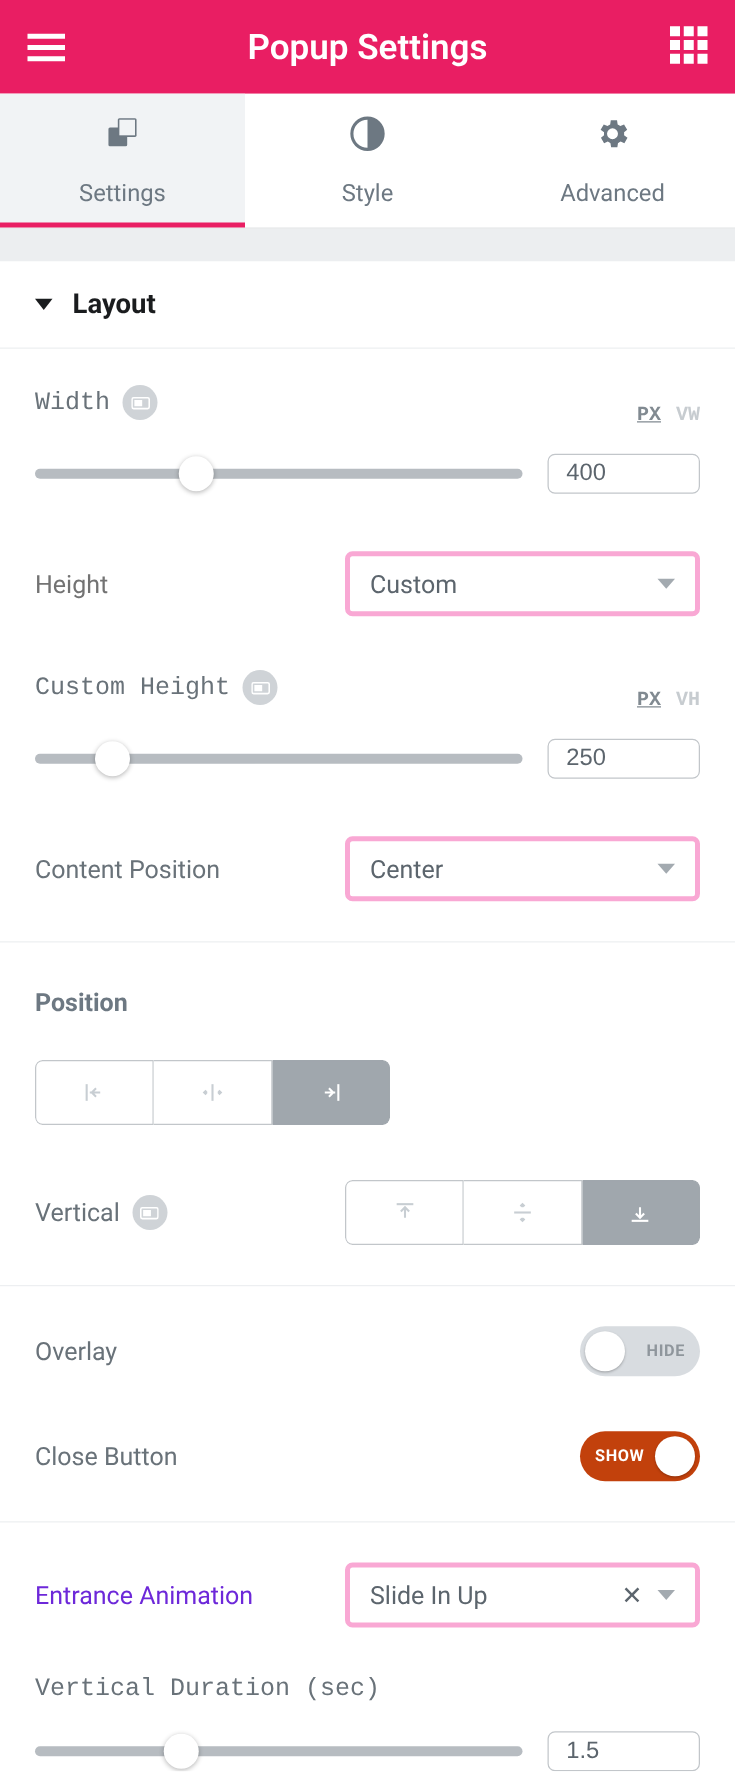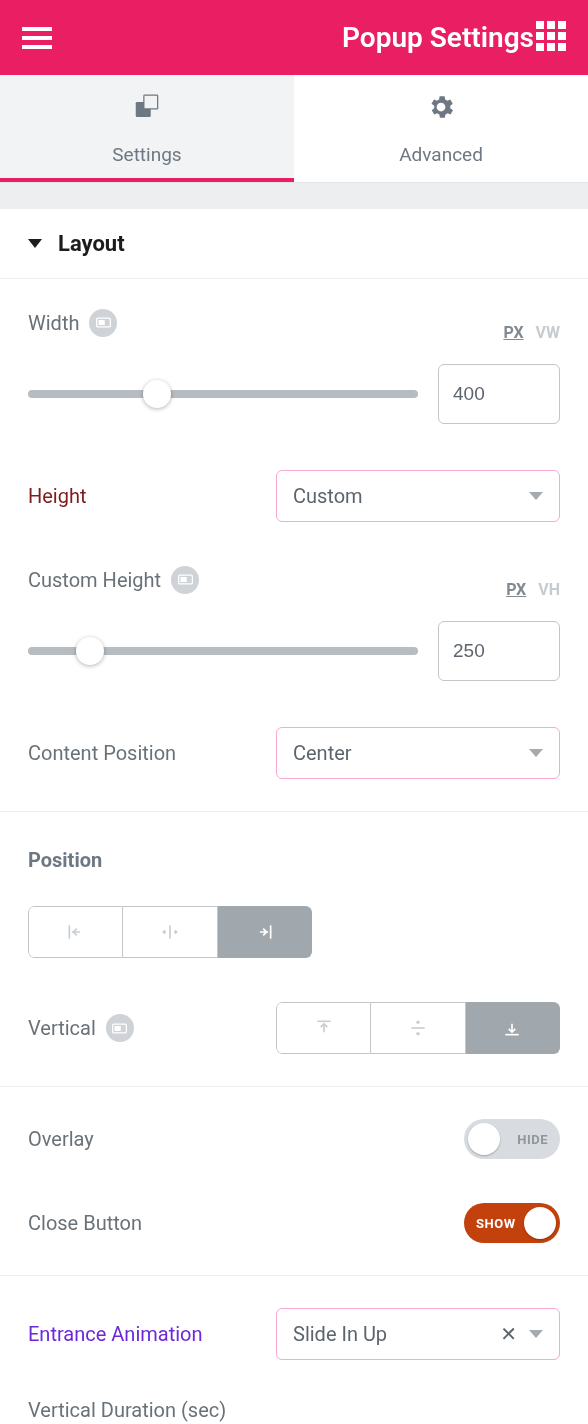--- a/index.html
+++ b/index.html
@@ -16,21 +16,21 @@
     display: flex;
     align-items: center;
     justify-content: space-between;
     padding: 0 20px;
   }
   .header-title {
     color: #fff;
     font-size: 28px;
     font-weight: 600;
     flex: 1;
-    text-align: right;
+    text-align: center;
   }
   .hamburger, .grid-icon {
     width: 34px;
     height: 34px;
     cursor: pointer;
     display: flex;
     align-items: center;
     justify-content: center;
   }
   .hamburger span {
@@ -111,20 +111,21 @@
     border-top: 9px solid #1a1c1e;
   }
 
   .panel { padding: 0 28px; }
 
   .row {
     display: flex;
     align-items: center;
     justify-content: space-between;
     padding: 24px 0 4px;
+    font-family: Liberation Mono, monospace;
   }
   .row.compact { padding: 16px 0 4px; }
   .label-group {
     display: flex;
     align-items: center;
     gap: 10px;
     color: #697279;
     font-size: 20px;
   }
   .resp-badge {
@@ -165,38 +166,38 @@
     top: 50%;
     transform: translate(-50%, -50%);
     width: 28px; height: 28px;
     background: #fff;
     border-radius: 50%;
     box-shadow: 0 1px 4px rgba(0,0,0,.3);
     cursor: pointer;
   }
   .num-input {
     width: 122px;
-    height: 60px;
+    height: 32px;
     border: 1px solid #c2c6ca;
     border-radius: 6px;
     padding: 0 14px;
     font-size: 19px;
     color: #5c656d;
   }
 
   .select-row {
     display: flex;
     align-items: center;
     justify-content: space-between;
     padding: 22px 0;
   }
   .select {
     min-width: 284px;
     height: 52px;
-    border: 1px solid #f9a8d4;
+    border: 4px solid #f9a8d4;
     border-radius: 6px;
     display: flex;
     align-items: center;
     justify-content: space-between;
     padding: 0 16px;
     cursor: pointer;
     color: #5c656d;
     font-size: 20px;
   }
   .select .chev {
@@ -296,20 +297,27 @@
   <div class="tab active">
     <svg viewBox="0 0 24 24">
         <rect x="3" y="8" width="12" height="12" rx="1"></rect>
         <rect x="9" y="2" width="12" height="12" rx="1" fill="#6d7882"></rect>
         <rect x="10" y="3" width="10" height="10" fill="#f1f3f5"></rect>
       </svg>
     <span class="tab-label">Settings</span>
   </div>
   <div class="tab">
     <svg viewBox="0 0 24 24">
+        <circle cx="12" cy="12" r="10" fill="none" stroke="#6d7882" stroke-width="2"></circle>
+        <path d="M12 2 A10 10 0 0 1 12 22 Z"></path>
+      </svg>
+    <span class="tab-label">Style</span>
+  </div>
+  <div class="tab">
+    <svg viewBox="0 0 24 24">
         <path d="M19.4 13a7.8 7.8 0 0 0 0-2l2-1.6-2-3.4-2.4 1a7.7 7.7 0 0 0-1.7-1l-.4-2.6h-4l-.4 2.6a7.7 7.7 0 0 0-1.7 1l-2.4-1-2 3.4L6.6 11a7.8 7.8 0 0 0 0 2l-2 1.6 2 3.4 2.4-1a7.7 7.7 0 0 0 1.7 1l.4 2.6h4l.4-2.6a7.7 7.7 0 0 0 1.7-1l2.4 1 2-3.4Zm-7.4 2.5A3.5 3.5 0 1 1 15.5 12 3.5 3.5 0 0 1 12 15.5Z"></path>
       </svg>
     <span class="tab-label">Advanced</span>
   </div>
 </div>
 
 <div class="spacer"></div>
 
 <div class="section-header">
   <span class="caret-down"></span>
@@ -334,21 +342,21 @@
     </div>
   </div>
   <div class="slider-row">
     <div class="slider">
       <div class="slider-thumb" style="left:33%"></div>
     </div>
     <input class="num-input" value="400" style="">
   </div>
 
   <div class="select-row">
-    <span style="color:#7f1d1d;font-size:20px;">Height</span>
+    <span style="color:#737373;font-size:20px;">Height</span>
     <div class="select">
       <span>Custom</span>
       <span class="chev"></span>
     </div>
   </div>
 
   <div class="row compact">
     <div class="label-group">
       <span>Custom Height</span>
       <span class="resp-badge">

